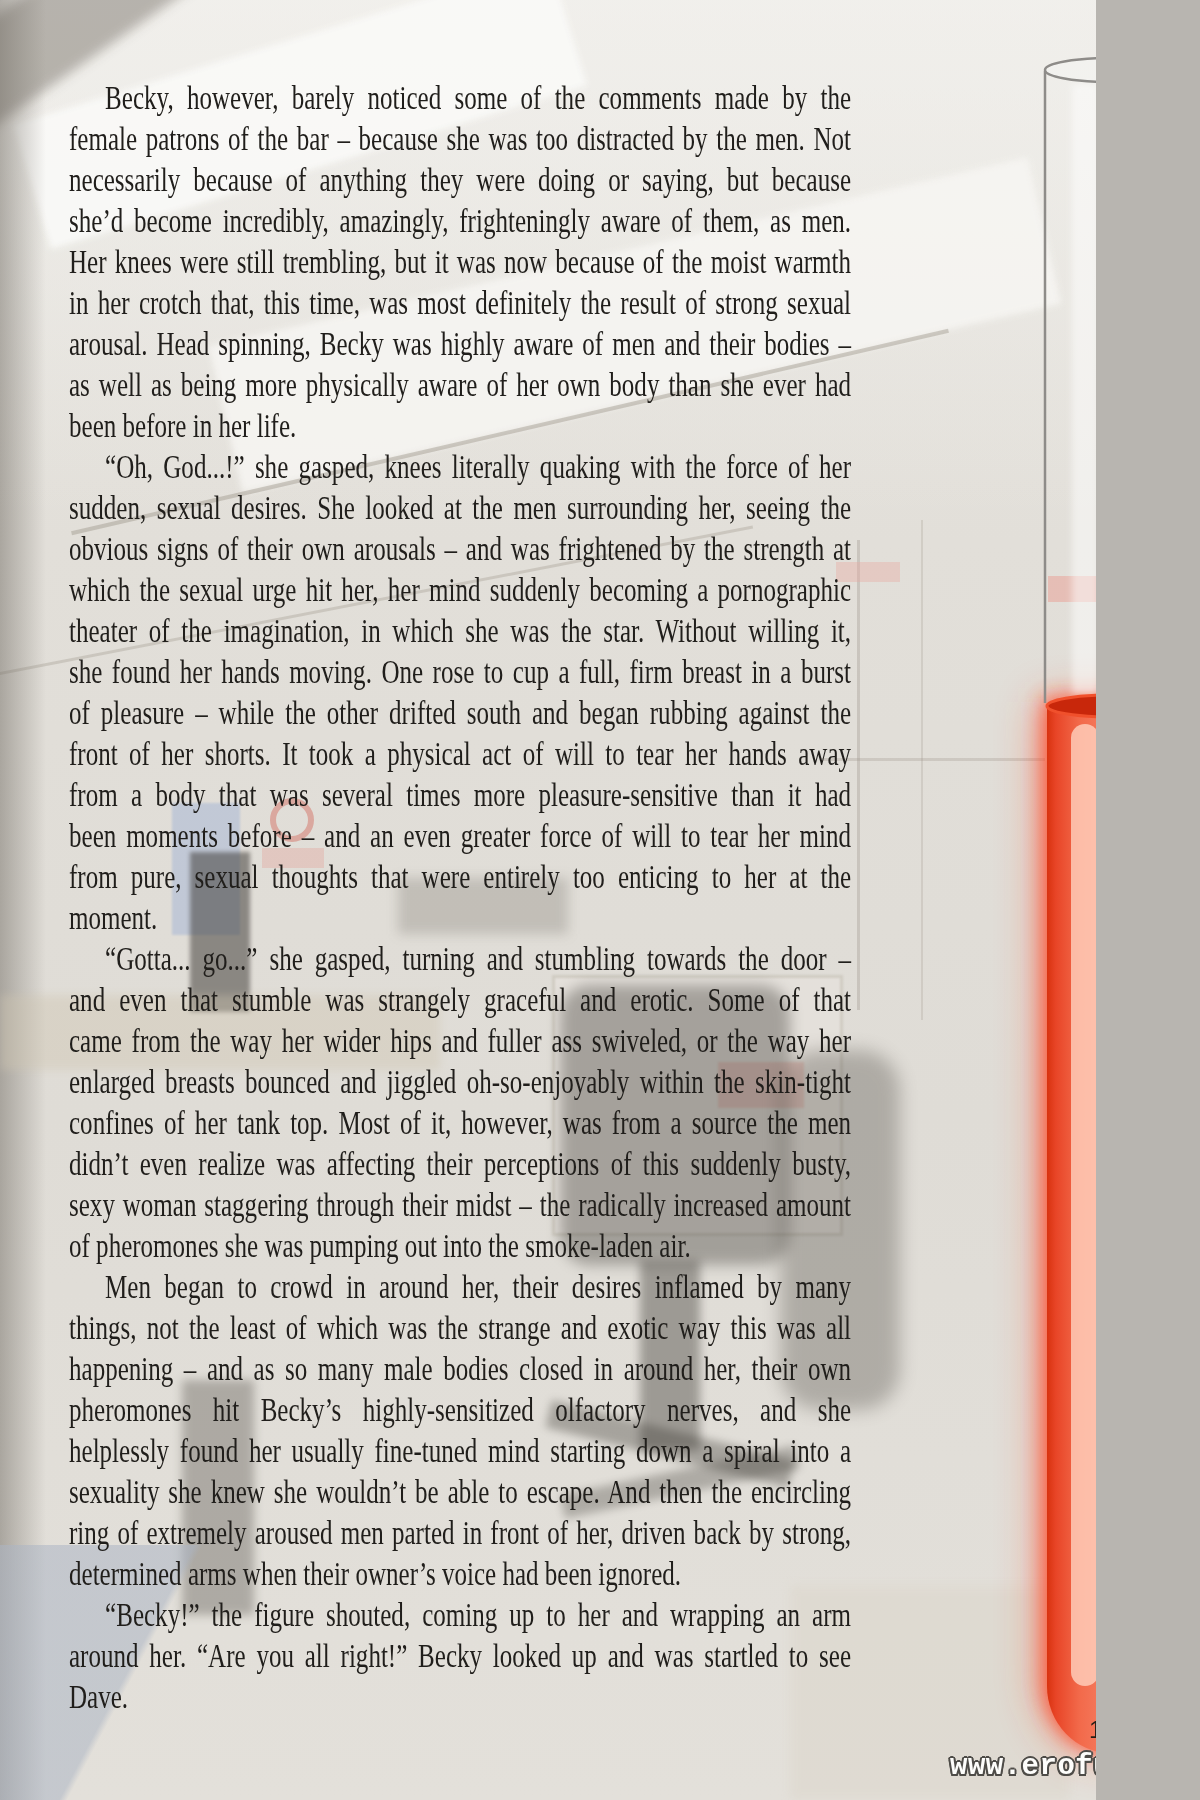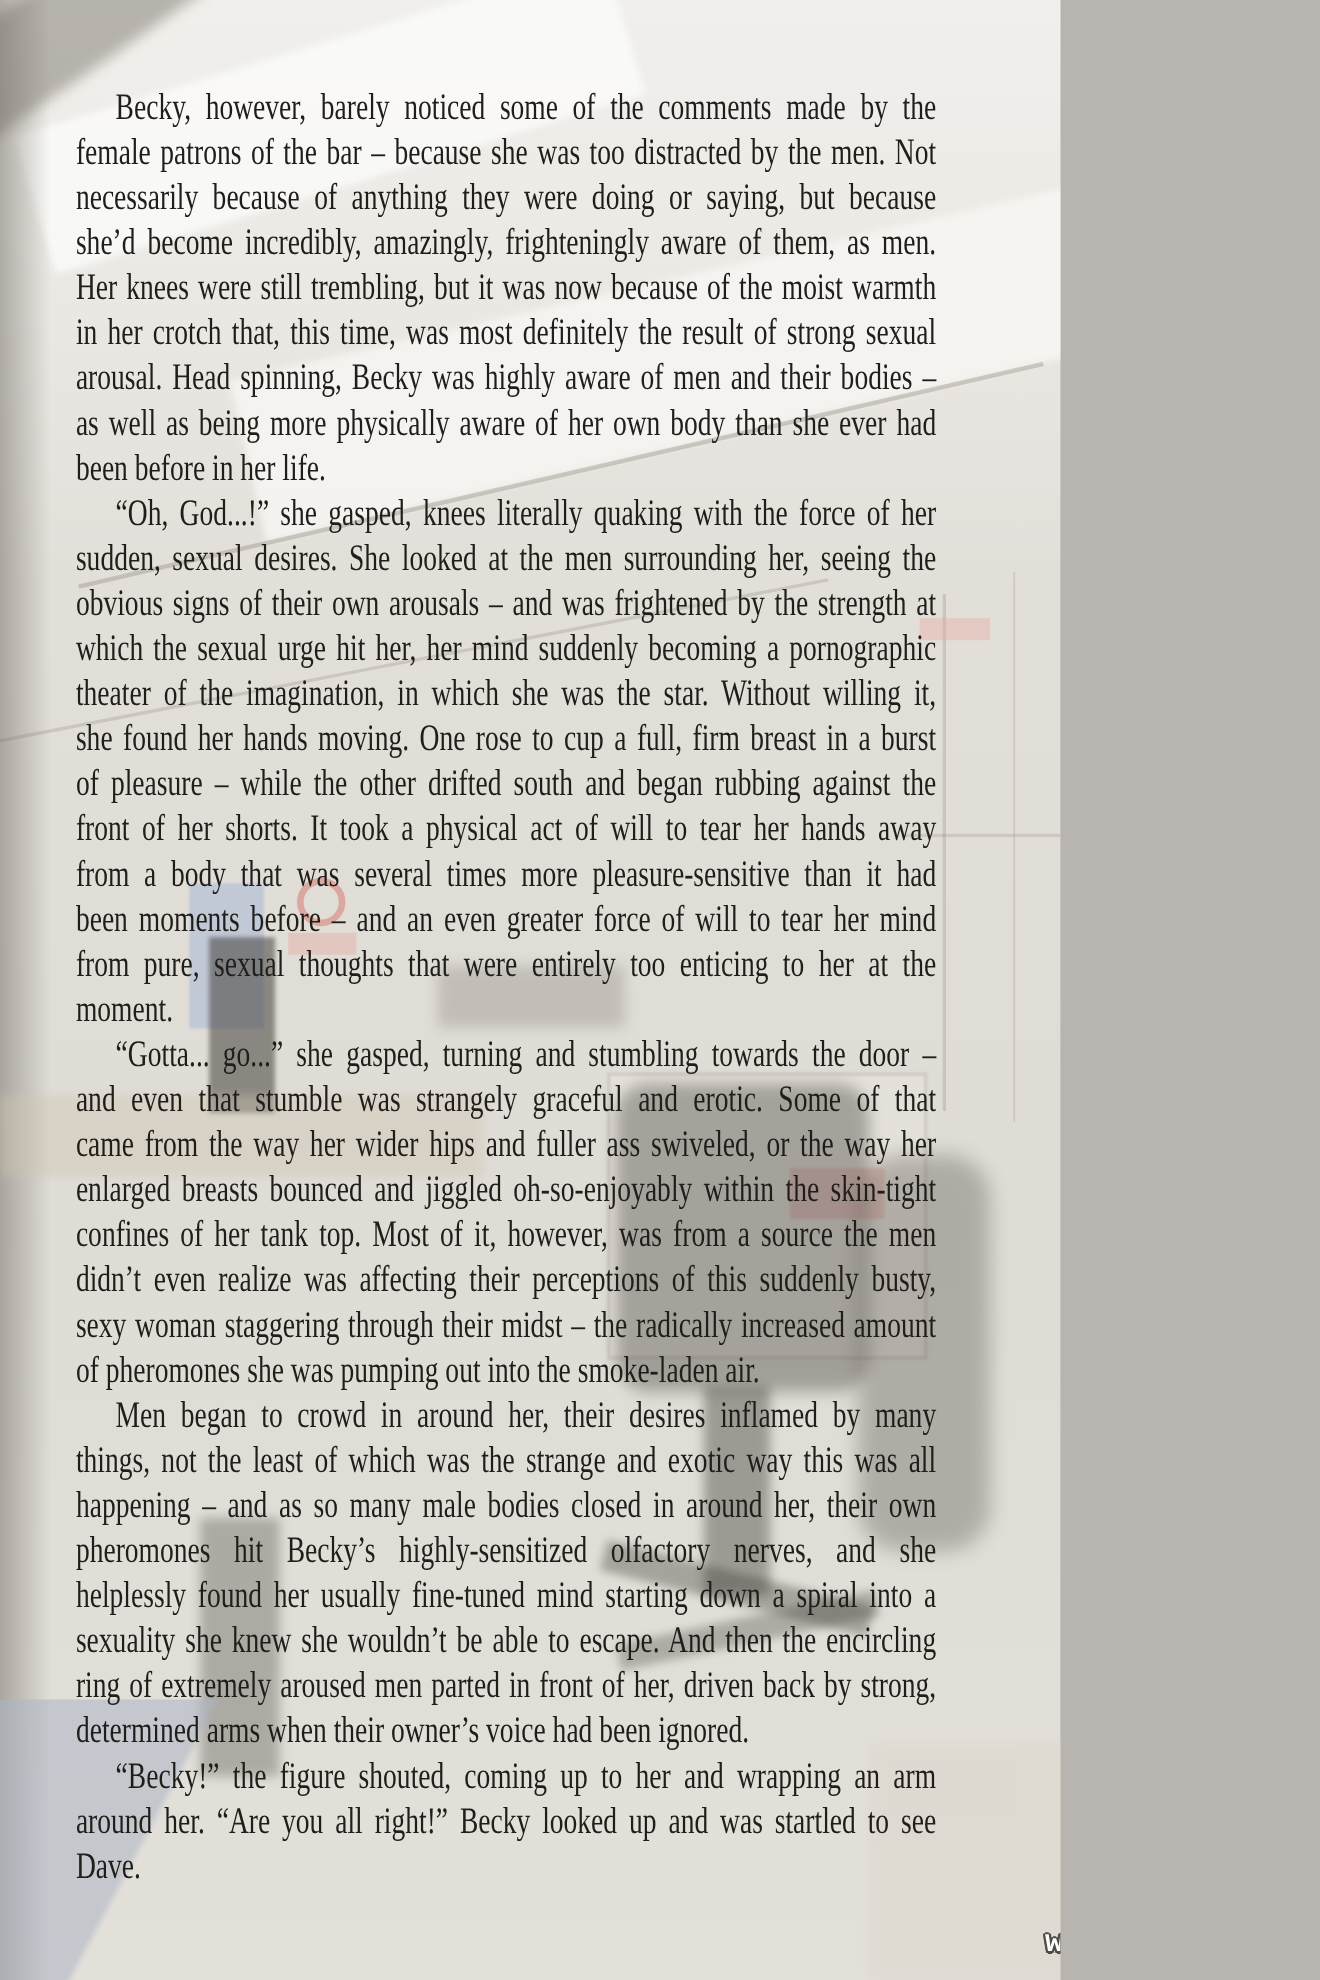--- a/index.html
+++ b/index.html
@@ -1,17 +1,17 @@
 <!DOCTYPE html>
 <html><head>
 <meta charset="utf-8">
 <style>
   html,body{margin:0;padding:0;background:#b8b5b0;}
   .page{
-    position:relative;width:964px;height:1800px;overflow:hidden;
+    position:relative;width:1096px;height:1800px;overflow:hidden;
     background:linear-gradient(180deg,#e9e7e2 0%,#e2dfd9 30%,#dfdcd6 62%,#e3e0da 100%);
     font-family:"Liberation Serif",serif;
   }
   .bg-shape{position:absolute;pointer-events:none;}
   
   .ceiling-bright{left:0;top:0;width:1200px;height:520px;
     background:linear-gradient(180deg,rgba(246,245,242,.6),rgba(246,245,242,0));}
   .light-band-1{left:20px;top:40px;width:560px;height:130px;background:#fafaf8;opacity:.92;
     transform:rotate(-17deg);filter:blur(3px);}
   .light-band-2{left:215px;top:250px;width:840px;height:150px;background:#f7f6f3;opacity:.85;

